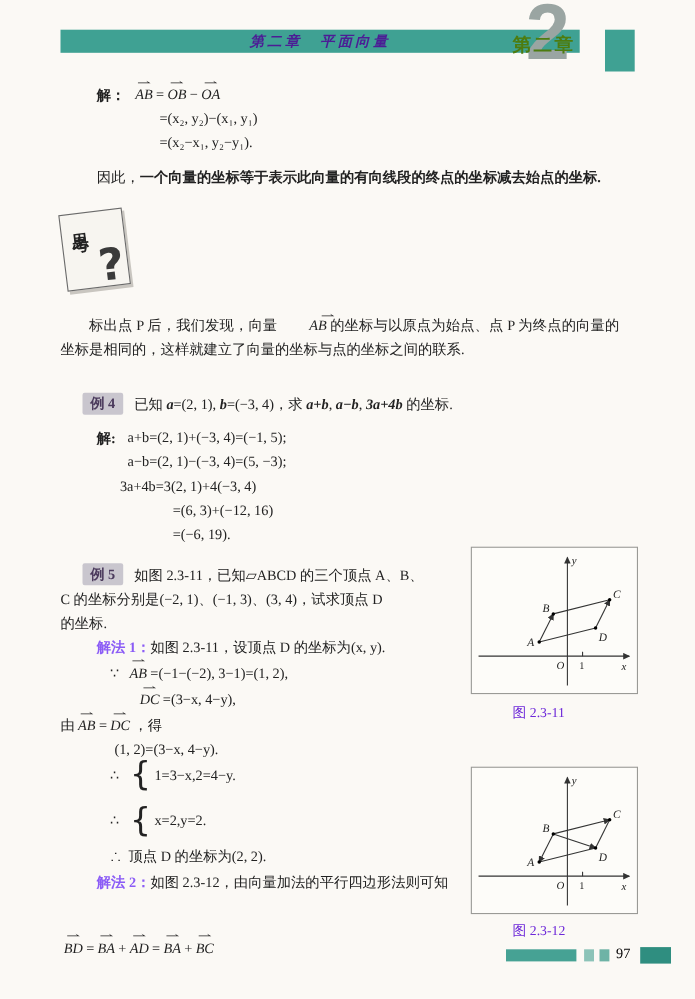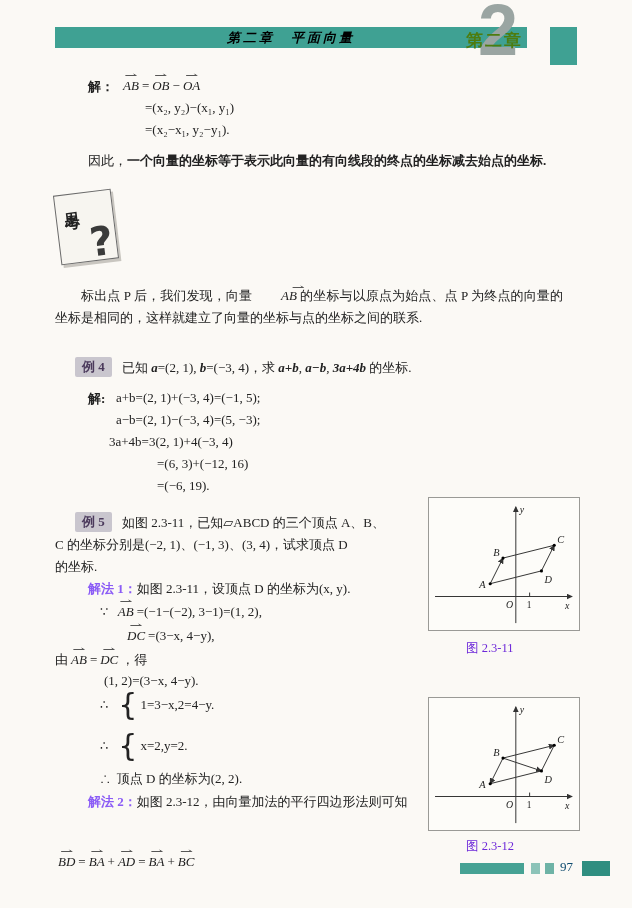--- a/index.html
+++ b/index.html
@@ -3,21 +3,21 @@
 <meta charset="utf-8">
 <style>
   * { margin:0; padding:0; box-sizing:border-box; }
   html,body { width:632px; height:908px; }
   body { font-family:"Liberation Serif","DejaVu Serif",serif; background:#ffffff; }
   .page { position:relative; width:632px; height:908px; background:#fbf9f5; color:#222; font-size:13px; overflow:hidden; }
   .abs { position:absolute; white-space:nowrap; }
 
   
   .band { position:absolute; left:55px; top:27px; width:472px; height:21px; background:#3fa193; display:flex; align-items:center; justify-content:center; }
-  .band-title { color:#000000; font-weight:bold; font-style:italic; font-size:13px; letter-spacing:3px; }
+  .band-title { color:#4c1d95; font-weight:bold; font-style:italic; font-size:13px; letter-spacing:3px; }
   .bignum { position:absolute; left:478px; top:-6px; font-family:"Liberation Sans","DejaVu Sans",sans-serif; font-size:72px; font-weight:bold; color:#9aa5a2; line-height:1; }
   .chaplabel { position:absolute; left:466px; top:29px; font-size:17px; font-weight:bold; color:#4d7c0f; letter-spacing:2px; }
   .headtab { position:absolute; left:550px; top:27px; width:27px; height:38px; background:#3fa193; }
 
   
   .blabel { font-weight:bold; }
   .vec { position:relative; display:inline-block; font-style:italic; margin:0 2px; padding:0 1px; }
   .vec::before { content:"⇀"; position:absolute; left:0; right:0; top:-0.85em; text-align:center; font-size:9px; font-style:normal; transform:scaleX(1.7); }
   .bv { font-weight:bold; font-style:italic; }
   .mtag { color:#8b5cf6; font-weight:bold; }
@@ -45,21 +45,21 @@
   .edge { stroke:#333; stroke-width:1; fill:none; }
   .flab { font-size:10px; font-style:italic; fill:#222; }
   .fnum { font-size:9.5px; fill:#222; }
   .plab { font-size:10.5px; font-style:italic; fill:#222; }
   .figcap { position:absolute; left:466px; font-size:12.5px; color:#6d28d9; }
 
   
   .fbar1 { position:absolute; left:460px; top:863px; width:64px; height:11px; background:#46a294; }
   .fsq1 { position:absolute; left:531px; top:863px; width:9px; height:11px; background:#8cc3b8; }
   .fsq2 { position:absolute; left:545px; top:863px; width:9px; height:11px; background:#6eb3a6; }
-  .fpage { position:absolute; left:560px; top:859px; font-size:13px; color:#0c4a6e; }
+  .fpage { position:absolute; left:560px; top:859px; font-size:13px; color:#000000; }
   .fbar2 { position:absolute; left:582px; top:861px; width:28px; height:15px; background:#2f8e80; }
 </style>
 </head>
 <body>
 
 <div class="page">
 
   <div class="band">
     <span class="band-title">第二章　平面向量</span>
   </div>

